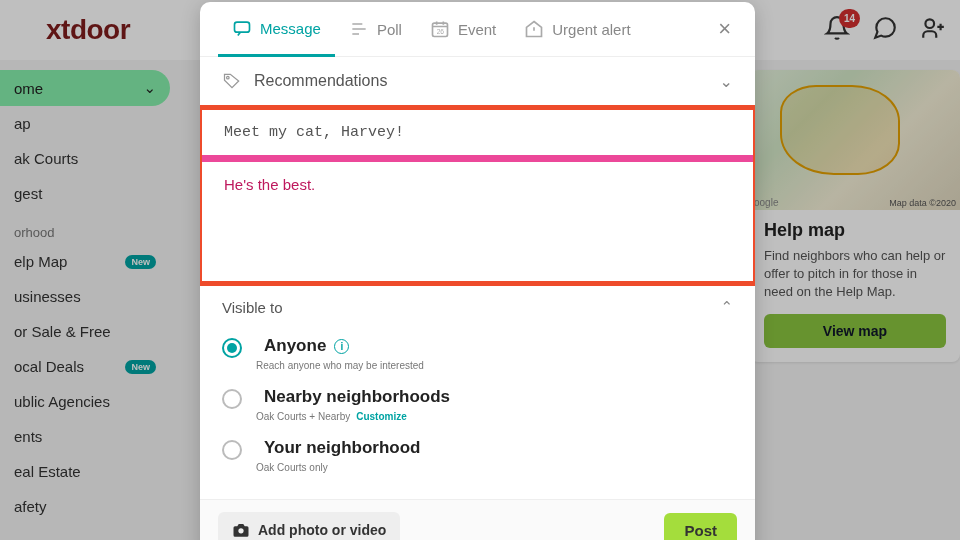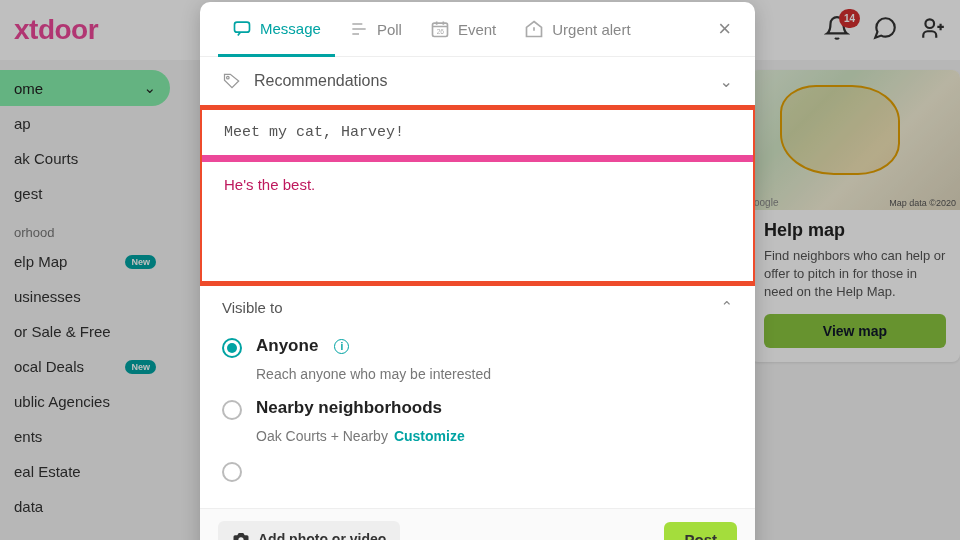--- a/index.html
+++ b/index.html
@@ -1,19 +1,19 @@
 <!DOCTYPE html>
 <html><head>
 <meta charset="utf-8">
 <style>
 * { box-sizing: border-box; margin: 0; padding: 0; }
 body { font-family: -apple-system, BlinkMacSystemFont, "Segoe UI", Arial, sans-serif; background: #f5f5f5; width: 960px; height: 540px; overflow: hidden; position: relative; }
 .overlay { position: absolute; inset: 0; background: rgba(0,0,0,0.25); z-index: 5; }
 .header { position: absolute; top: 0; left: 0; right: 0; height: 60px; background: #fff; display: flex; align-items: center; padding: 0 14px; z-index: 1; }
-.logo { font-size: 28px; font-weight: 700; color: #ec4899; letter-spacing: -0.5px; }
+.logo { font-size: 28px; font-weight: 700; color: #7f1d1d; letter-spacing: -0.5px; margin-left: 32px; }
 .header-right { margin-left: auto; display: flex; align-items: center; gap: 22px; }
 .bell { position: relative; }
 .bell svg, .chat svg, .people svg { width: 26px; height: 26px; }
 .badge { position: absolute; top: -6px; right: -10px; background: #d32f2f; color: #fff; font-size: 10px; font-weight: 700; border-radius: 10px; padding: 4px 5px; }
 .sidebar { position: absolute; left: 0; top: 60px; width: 170px; z-index: 1; padding-top: 10px; }
 .side-item { padding: 9px 14px; font-size: 15px; color: #333; display: flex; align-items: center; justify-content: space-between; border-radius: 0 22px 22px 0; cursor: pointer; }
 .side-item.active { background: #86efac; color: #222; font-weight: 500; }
 .side-item.active .chev { color: #222; }
 .side-section { padding: 14px 14px 4px; font-size: 13px; color: #777; }
 .pill { background: #00a3a3; color: #fff; font-size: 9px; font-weight: 700; padding: 2px 6px; border-radius: 8px; }
@@ -41,22 +41,22 @@
 .highlight-box { border: 5px solid #ee4b2b; margin: 0 -3px; }
 .title-input { width: 100%; border: none; padding: 14px 22px; font-size: 15px; color: #555; font-family: Liberation Mono, monospace; }
 .body-input { width: 100%; border: none; border-top: 7px solid #ec4899; padding: 14px 22px 50px; font-size: 15px; color: #be185d; resize: none; font-family: inherit; }
 .visible-row { display: flex; align-items: center; padding: 12px 22px 8px; font-size: 15px; color: #555; }
 .visible-row .chev2 { margin-left: auto; color: #888; }
 .radio-group { padding: 4px 22px 18px; }
 .radio-item { display: flex; align-items: flex-start; gap: 14px; padding: 8px 0; cursor: pointer; }
 .radio { width: 20px; height: 20px; border: 2px solid #bbb; border-radius: 50%; flex-shrink: 0; margin-top: 2px; position: relative; }
 .radio.checked { border-color: #00a3a3; }
 .radio.checked::after { content: ""; position: absolute; inset: 3px; background: #00a3a3; border-radius: 50%; }
-.radio-label { font-size: 17px; font-weight: 600; color: #222; display: flex; align-items: center; gap: 16px; }
-.radio-sub { font-size: 14px; color: #777; margin-top: 10px; }
+.radio-label { font-size: 17px; font-weight: 600; color: #222; display: flex; align-items: center; gap: 8px; margin-left: 8px; }
+.radio-sub { font-size: 10px; color: #777; margin-top: 4px; }
 .info-ic { width: 15px; height: 15px; border: 1.5px solid #00a3a3; border-radius: 50%; display: inline-flex; align-items: center; justify-content: center; font-size: 10px; color: #00a3a3; font-weight: 700; }
 .customize { color: #00a3a3; font-weight: 600; margin-left: 6px; cursor: pointer; }
 .modal-footer { display: flex; align-items: center; padding: 12px 18px; background: #fafafa; border-top: 1px solid #eee; }
 .add-photo { display: flex; align-items: center; gap: 8px; background: #eee; border: none; padding: 9px 14px; border-radius: 6px; font-size: 14px; font-weight: 600; color: #333; cursor: pointer; }
 .add-photo svg { width: 18px; height: 18px; }
 .post-btn { margin-left: auto; background: #a4dd3c; border: none; padding: 9px 20px; border-radius: 6px; font-size: 15px; font-weight: 700; color: #333; cursor: pointer; }
 </style>
 </head>
 <body>
 
@@ -115,21 +115,21 @@
   <div class="side-item">
       <span>ublic Agencies</span>
     </div>
   <div class="side-item">
       <span>ents</span>
     </div>
   <div class="side-item">
       <span>eal Estate</span>
     </div>
   <div class="side-item">
-      <span>data</span>
+      <span>afety</span>
     </div>
 </div>
 
 <div class="main">
   <div class="help-card">
     <div class="map-img">
       <div class="map-boundary"></div>
       <div class="map-goog">oogle</div>
       <div class="map-attr">Map data ©2020</div>
     </div>
@@ -206,20 +206,26 @@
       <div class="radio"></div>
       <div>
         <div class="radio-label">
             <span>Nearby neighborhoods</span>
           </div>
         <div class="radio-sub"><span>Oak Courts + Nearby</span><span class="customize">Customize</span></div>
       </div>
     </div>
     <div class="radio-item">
       <div class="radio"></div>
+      <div>
+        <div class="radio-label">
+            <span>Your neighborhood</span>
+          </div>
+        <div class="radio-sub">Oak Courts only</div>
+      </div>
     </div>
   </div>
   <div class="modal-footer">
     <button class="add-photo">
       <svg viewBox="0 0 24 24" fill="#333">
           <path d="M4 7h3l2-3h6l2 3h3a2 2 0 0 1 2 2v10a2 2 0 0 1-2 2H4a2 2 0 0 1-2-2V9a2 2 0 0 1 2-2z"></path>
           <circle cx="12" cy="13" r="3.5" fill="#eee"></circle>
         </svg>
       <span>Add photo or video</span>
     </button>

